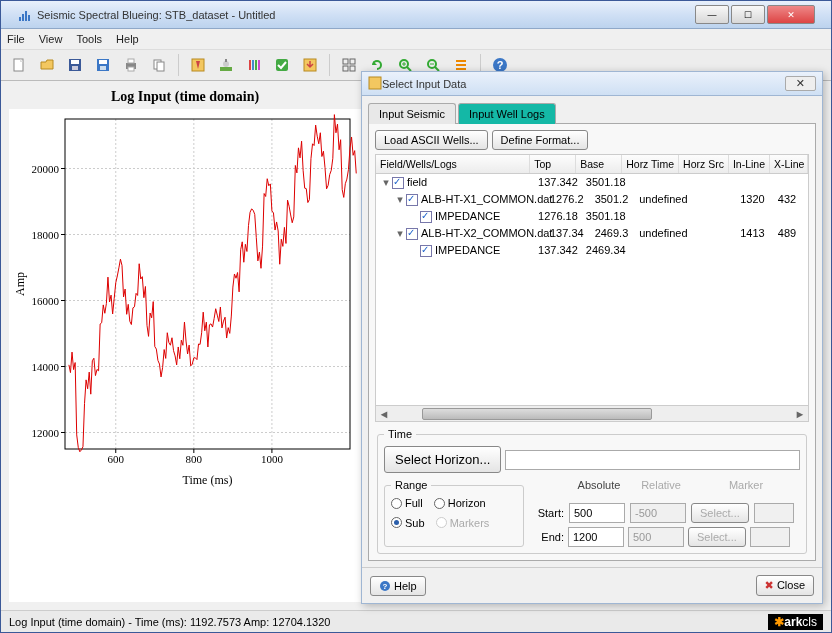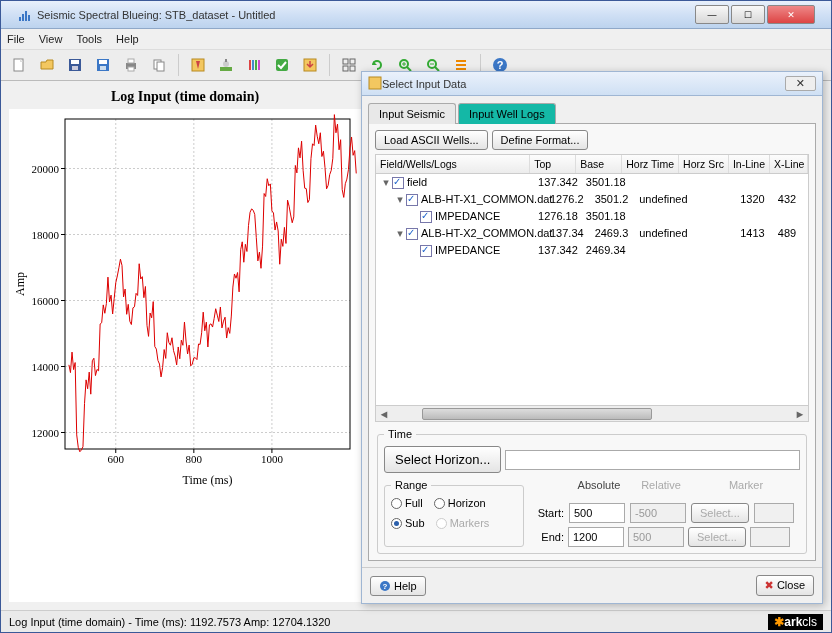--- a/index.html
+++ b/index.html
@@ -38,21 +38,21 @@
 .wt-row { display:flex; padding:1px 0;}
 .wt-row div { padding:1px 4px; white-space:nowrap;}
 .tree-ind { display:inline-block; width:12px; text-align:center; color:#666;}
 .chk { display:inline-block; width:12px; height:12px; border:1px solid #77a; background:#fff; margin-right:3px; vertical-align:middle; position:relative;}
 .chk::after { content:"✓"; position:absolute; top:-2px; left:0; font-size:10px; color:#2266cc;}
 .hscroll { height:16px; background:#eee; border-top:1px solid #ccc; display:flex; align-items:center;}
 .hscroll .thumb{height:12px;background:linear-gradient(to bottom,#ddd,#bbb);border:1px solid #999;border-radius:2px;width:230px;margin-left:30px;}
 .hscroll .arr{width:16px;text-align:center;color:#666;}
 .group { border:1px solid #ccc; border-radius:3px; padding:6px; margin-top:6px;}
 .group legend { font-size:11px; padding:0 4px;}
-.radio { display:inline-flex; align-items:flex-end; gap:3px; margin-right:8px;}
+.radio { display:inline-flex; align-items:center; gap:3px; margin-right:8px;}
 .rdot { width:11px; height:11px; border:1px solid #666; border-radius:50%; background:#fff; display:inline-block; position:relative;}
 .rdot.sel::after { content:""; position:absolute; width:5px; height:5px; background:#2b5fab; border-radius:50%; top:2px; left:2px;}
 .txt { border:1px solid #aaa; background:#fff; padding:2px 4px; font-size:11px; height:20px;}
 .txt.dis { background:#f0f0f0; color:#999;}
 .subhead { color:#444; font-size:11px;}
 .subhead.dis { color:#aaa;}
 .dlg-footer { height:36px; border-top:1px solid #ccc; display:flex; align-items:center; padding:0 8px; justify-content:space-between;}
 .status { height:22px; background:#eaeaea; border-top:1px solid #ccc; display:flex; align-items:center; padding:0 8px; font-size:11px; justify-content:space-between;}
 .logo { background:#000; color:#fff; padding:1px 6px; font-weight:bold; font-size:12px;}
 .logo .o { color:#f90;}

